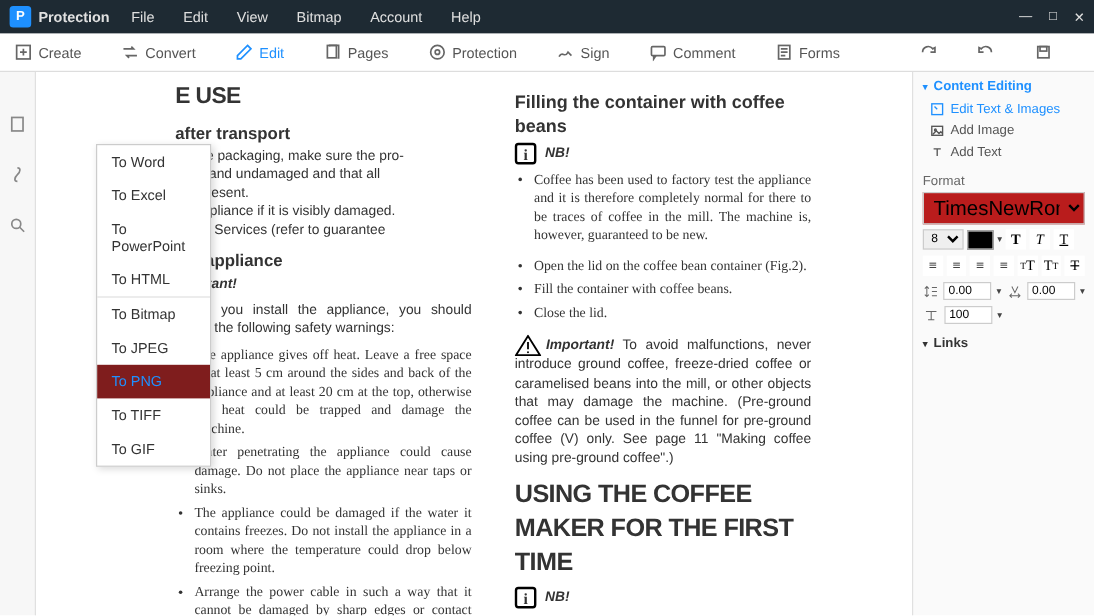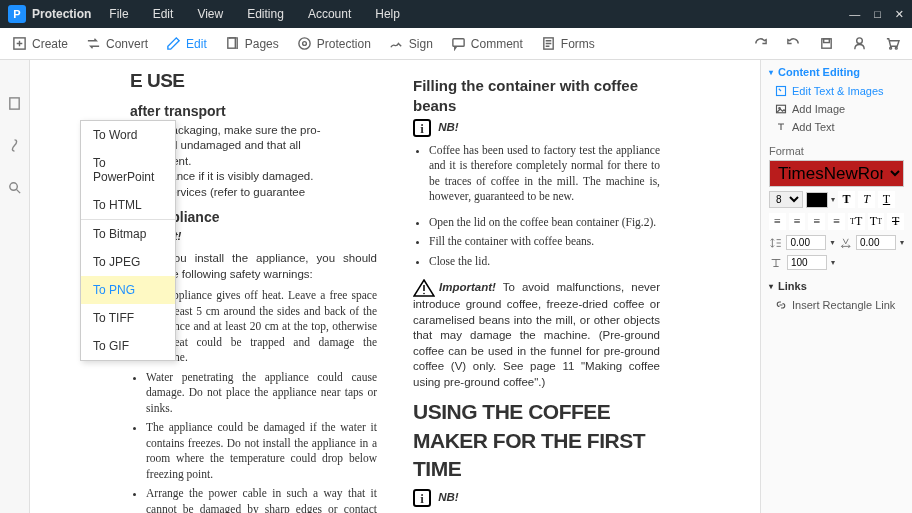--- a/index.html
+++ b/index.html
@@ -3,43 +3,43 @@
 <meta charset="utf-8">
 <style>
 * { margin: 0; padding: 0; box-sizing: border-box; }
 body { font-family: -apple-system, "Segoe UI", sans-serif; font-size: 13px; color: #333; background: #fff; width: 912px; height: 513px; overflow: hidden; }
 .titlebar { height: 28px; background: #1e2a33; display: flex; align-items: center; padding: 0 8px; color: #e0e0e0; font-size: 12px; }
 .logo-box { width: 18px; height: 18px; background: #1e90ff; color: #fff; display: inline-flex; align-items: center; justify-content: center; border-radius: 3px; font-weight: bold; margin-right: 6px; font-size: 11px; }
 .app-name { font-weight: bold; margin-right: 18px; }
 .menubar { display: flex; gap: 24px; flex: 1; }
 .menubar span { cursor: pointer; }
 .win-ctrl { display: flex; gap: 14px; font-size: 11px; }
-.toolbar { height: 32px; background: #fff; border-bottom: 1px solid #ddd; display: flex; align-items: center; padding: 0 12px; gap: 18px; font-size: 12px; color: #555; }
+.toolbar { height: 32px; background: #fff; border-bottom: 1px solid #ddd; display: flex; align-items: center; padding: 0 12px; gap: 33px; font-size: 12px; color: #555; }
 .tool-item { display: flex; align-items: center; gap: 5px; cursor: pointer; }
 .tool-item svg { width: 15px; height: 15px; stroke: #666; fill: none; stroke-width: 1.5; }
 .tool-item.active { color: #1e90ff; }
 .tool-item.active svg { stroke: #1e90ff; }
 .tool-spacer { flex: 1; }
-.main { display: flex; height: 453px; position: relative; }
+.main { display: flex; height: 453px; position: relative; gap: 16px; }
 .left-rail { width: 30px; background: #f7f7f7; border-right: 1px solid #e0e0e0; display: flex; flex-direction: column; align-items: center; padding-top: 36px; gap: 24px; }
 .left-rail svg { width: 15px; height: 15px; stroke: #888; fill: none; stroke-width: 1.5; }
 .doc-area { flex: 1; background: #fff; position: relative; overflow: hidden; }
 .doc-page { position: absolute; left: 100px; top: 8px; width: 530px; display: flex; gap: 36px; }
 .col { flex: 1; font-size: 11.5px; line-height: 1.35; }
 .col h1 { font-family: Arial, sans-serif; font-weight: 900; font-size: 19px; margin-bottom: 2px; letter-spacing: -0.5px; }
 .col h2 { font-family: Arial, sans-serif; font-weight: 900; font-size: 14px; margin: 8px 0 2px; }
 .col p { text-align: justify; margin-bottom: 6px; }
 .col ul { list-style: disc; padding-left: 16px; text-align: justify; }
 .col ul li { margin-bottom: 4px; font-family: Liberation Serif, serif; }
 .nb-icon { display: inline-block; width: 18px; height: 18px; border: 2px solid #000; border-radius: 3px; text-align: center; font-weight: bold; font-family: serif; font-size: 13px; line-height: 15px; margin-right: 4px; vertical-align: middle; }
 .warn-icon { display: inline-block; vertical-align: middle; margin-right: 4px; }
 .dropdown { position: absolute; left: 80px; top: 60px; width: 96px; background: #fff; border: 1px solid #ccc; box-shadow: 2px 2px 6px rgba(0,0,0,0.15); font-size: 12px; z-index: 10; }
 .dropdown div { padding: 7px 12px; cursor: pointer; }
 .dropdown div.sep { border-top: 1px solid #e0e0e0; }
-.dropdown div.sel { background: #fef9c3; color: #1e90ff; }
+.dropdown div.sel { background: #7f1d1d; color: #1e90ff; }
 .right-panel { width: 152px; background: #fafafa; border-left: 1px solid #e0e0e0; padding: 6px 8px; font-size: 11px; color: #444; overflow: hidden; }
 .panel-section { margin-bottom: 8px; }
 .panel-head { display: flex; align-items: center; font-weight: bold; color: #1e90ff; margin-bottom: 4px; cursor: pointer; }
 .panel-head.dark { color: #333; }
 .panel-head .tri { margin-right: 5px; font-size: 8px; }
 .panel-link { color: #1e90ff; display: flex; align-items: center; gap: 5px; padding: 3px 6px; cursor: pointer; }
 .panel-item { display: flex; align-items: center; gap: 5px; padding: 3px 6px; cursor: pointer; color: #555; }
 .panel-item svg, .panel-link svg { width: 12px; height: 12px; stroke: currentColor; fill: none; stroke-width: 1.5; }
 .fmt-label { font-size: 11px; color: #666; margin: 9px 0 3px; }
 .fmt-select { width: 100%; border: 1px solid #ccc; padding: 2px 4px; font-size: 17px; background: #b91c1c; margin-bottom: 4px; }
@@ -54,21 +54,21 @@
 </head>
 <body>
 
 <div class="titlebar">
   <span class="logo-box">P</span>
   <span class="app-name">Protection</span>
   <div class="menubar">
     <span>File</span>
     <span>Edit</span>
     <span>View</span>
-    <span>Editing</span>
+    <span>Bitmap</span>
     <span>Account</span>
     <span>Help</span>
   </div>
   <div class="win-ctrl">
     <span>—</span>
     <span>□</span>
     <span>✕</span>
   </div>
 </div>
 
@@ -277,31 +277,26 @@
           <path d="M3 4h10M8 4v8M5 12h6"></path>
         </svg>
       <input class="inp-small" value="100" style="">
         <span style="font-size:8px">▾</span>
     </div>
     <div class="panel-section" style="margin-top:10px">
       <div class="panel-head dark">
           <span class="tri">▾</span>
           <span>Links</span>
         </div>
-      <div class="panel-item">
-          <svg viewBox="0 0 16 16">
-            <path d="M6 10a3 3 0 0 1 0-6h2M10 6a3 3 0 0 1 0 6H8M6 8h4"></path>
-          </svg>
-          <span>Insert Rectangle Link</span>
-        </div>
     </div>
   </div>
 
   <div class="dropdown">
     <div>To Word</div>
+    <div>To Excel</div>
     <div>To PowerPoint</div>
     <div>To HTML</div>
     <div class="sep">To Bitmap</div>
     <div>To JPEG</div>
     <div class="sel">To PNG</div>
     <div>To TIFF</div>
     <div>To GIF</div>
   </div>
 </div>
 

